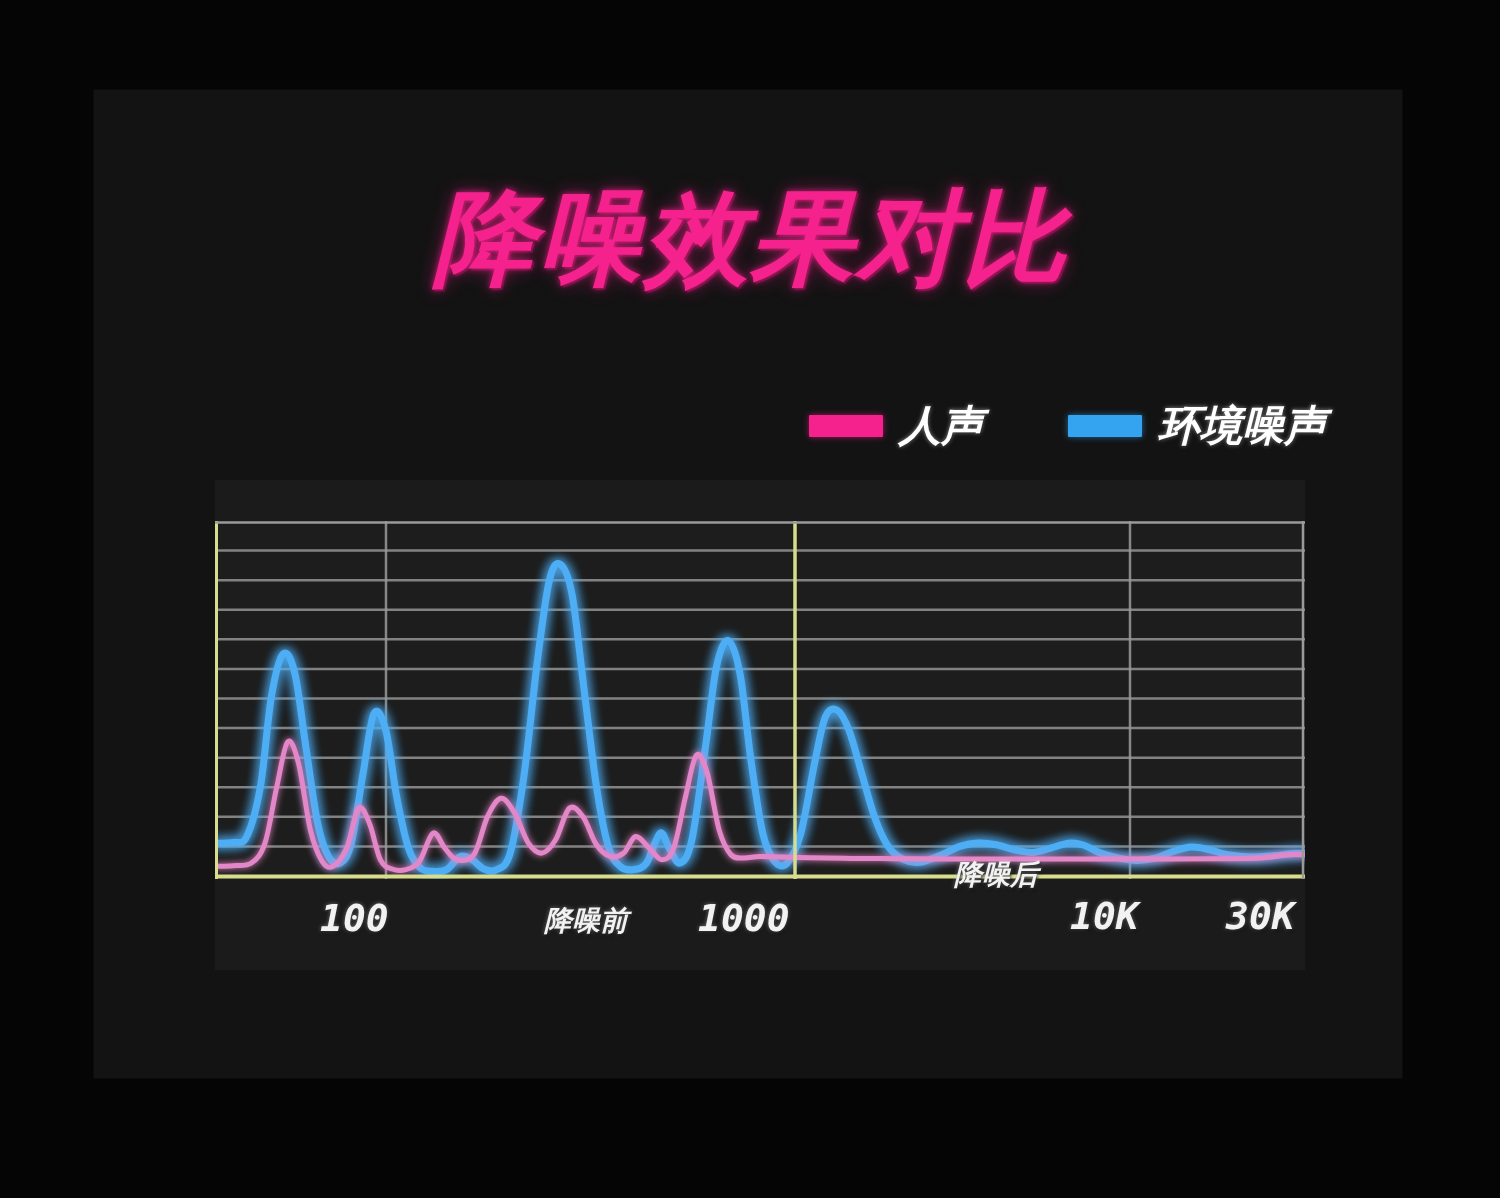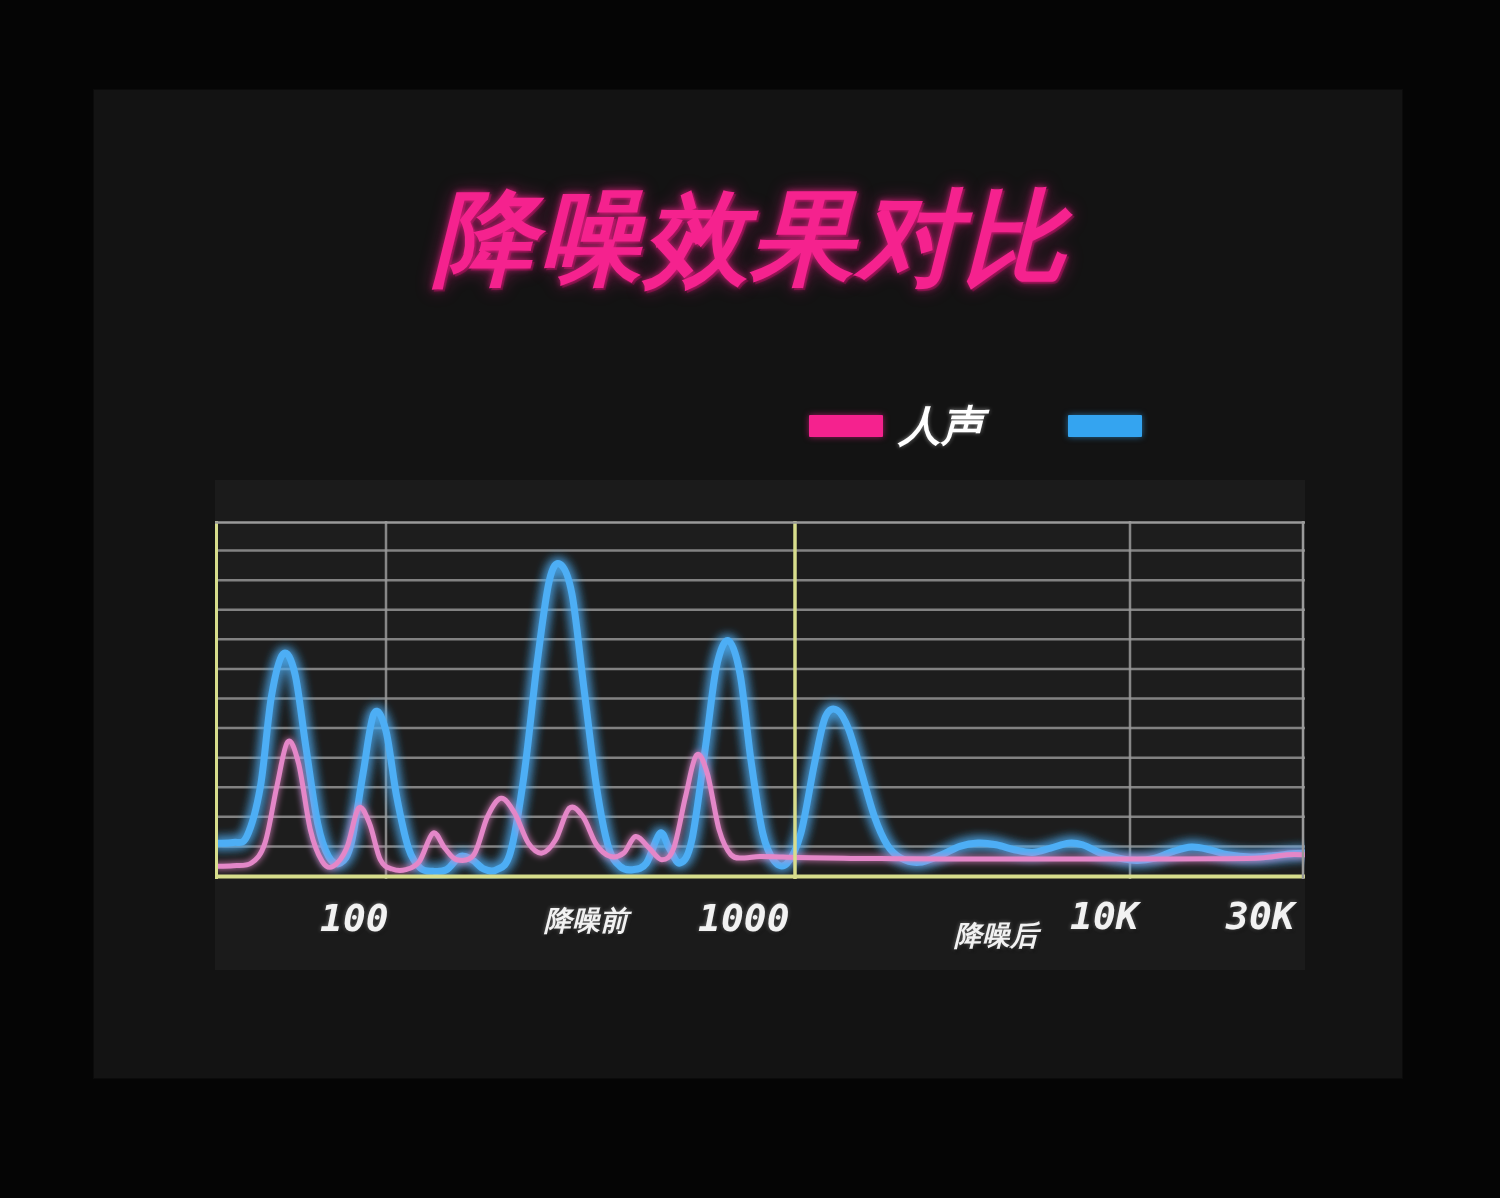--- a/index.html
+++ b/index.html
@@ -145,20 +145,21 @@
 
   <div id="chart-title">降噪效果对比</div>
 
   <div id="legend">
     <div class="legend-entry">
       <span class="legend-swatch voice"></span>
       <span class="legend-label">人声</span>
     </div>
     <div class="legend-entry">
       <span class="legend-swatch noise"></span>
+      <span class="legend-label">环境噪声</span>
     </div>
   </div>
 
   <div id="chart-zone"></div>
 
   <svg id="plot-svg" viewBox="0 0 1090 358" preserveAspectRatio="none">
     <defs>
       <filter id="glow-blue" x="-60%" y="-60%" width="220%" height="220%">
         <feGaussianBlur stdDeviation="6" result="b1"></feGaussianBlur>
         <feMerge>
@@ -208,18 +209,18 @@
     <line x1="1.5" y1="0" x2="1.5" y2="358" stroke="#D7DD8C" stroke-width="3"></line>
     <line x1="0" y1="355.5" x2="1090" y2="355.5" stroke="#D7DD8C" stroke-width="4"></line>
     <line x1="1088" y1="0" x2="1088" y2="358" stroke="#9A9A9A" stroke-width="2.5"></line>
     <line x1="0" y1="1.5" x2="1090" y2="1.5" stroke="#9A9A9A" stroke-width="2.5"></line>
   </svg>
 
   <div id="x-axis-labels">
     <div class="xlabel" style="left:320px; top:896px;">100</div>
     <div class="xlabel cjk" style="left:508px; top:902px;">降噪前</div>
     <div class="xlabel" style="left:698px; top:896px;">1000</div>
-    <div class="xlabel cjk" style="left:918px; top:917px;text-align:center;">降噪后</div>
+    <div class="xlabel cjk" style="left:918px; top:856px;text-align:center;">降噪后</div>
     <div class="xlabel" style="left:1070px; top:894px;text-align:center;">10K</div>
     <div class="xlabel" style="left:1226px; top:894px;">30K</div>
   </div>
 
 </div>
 
 </body></html>

